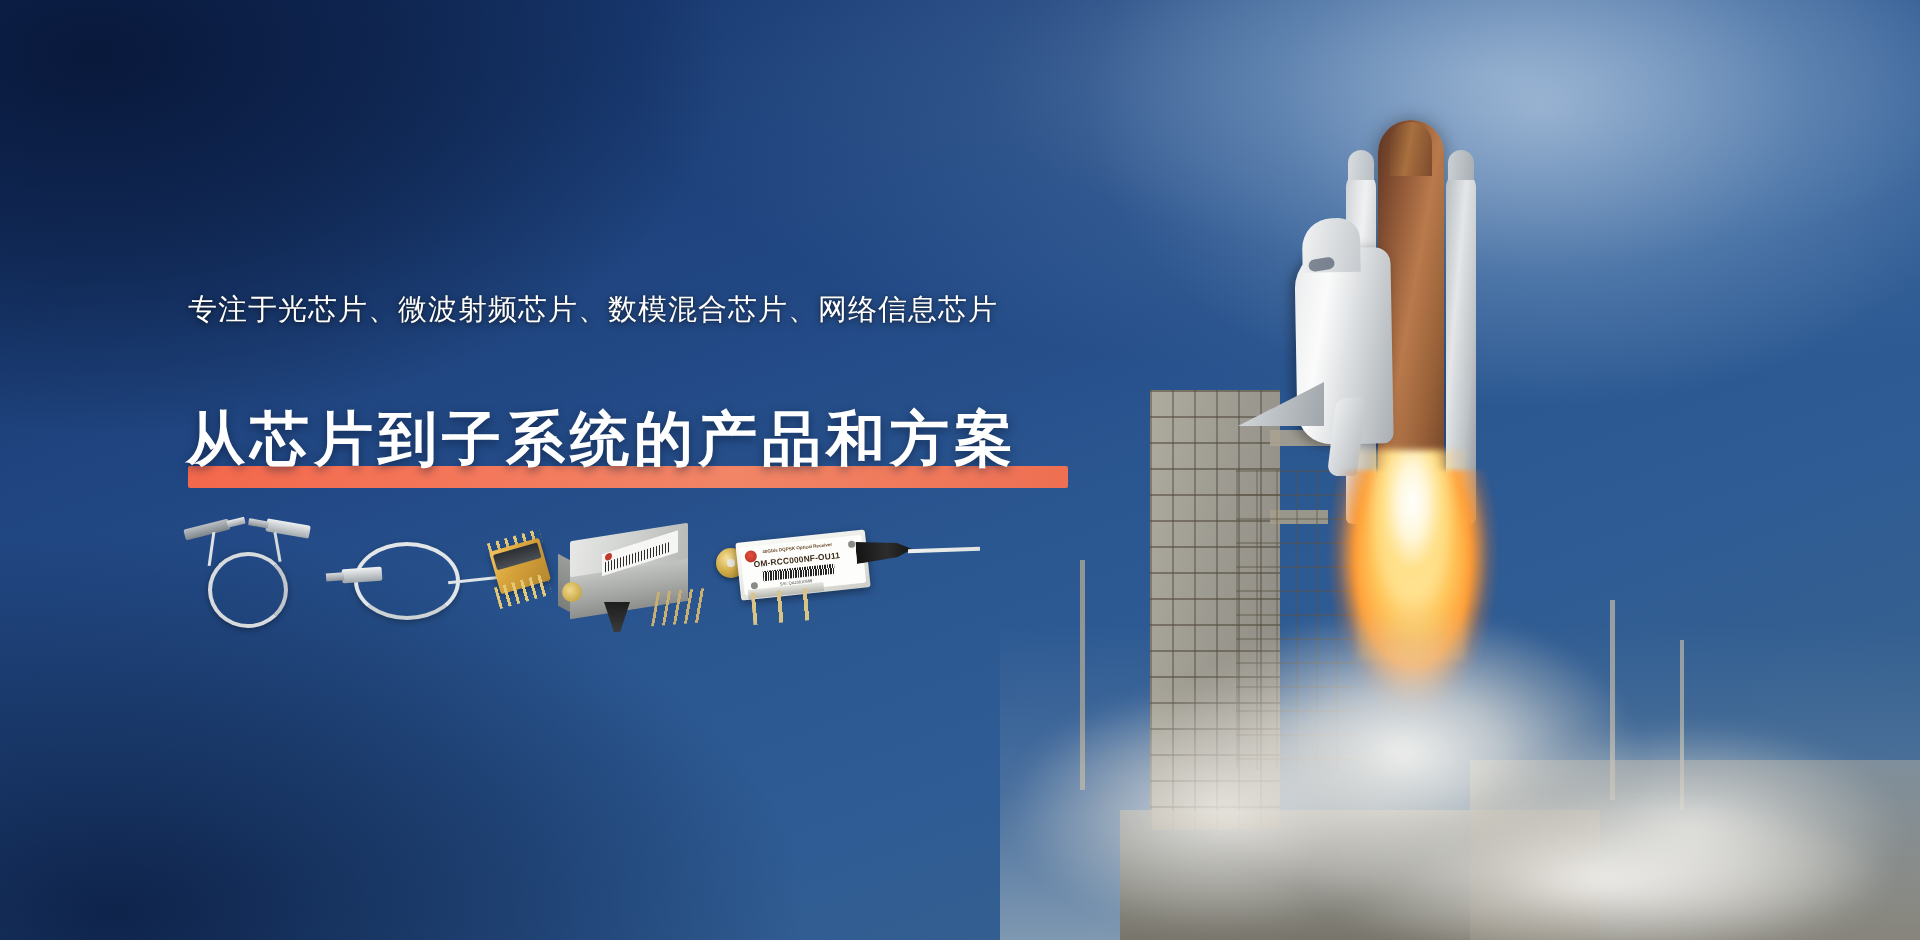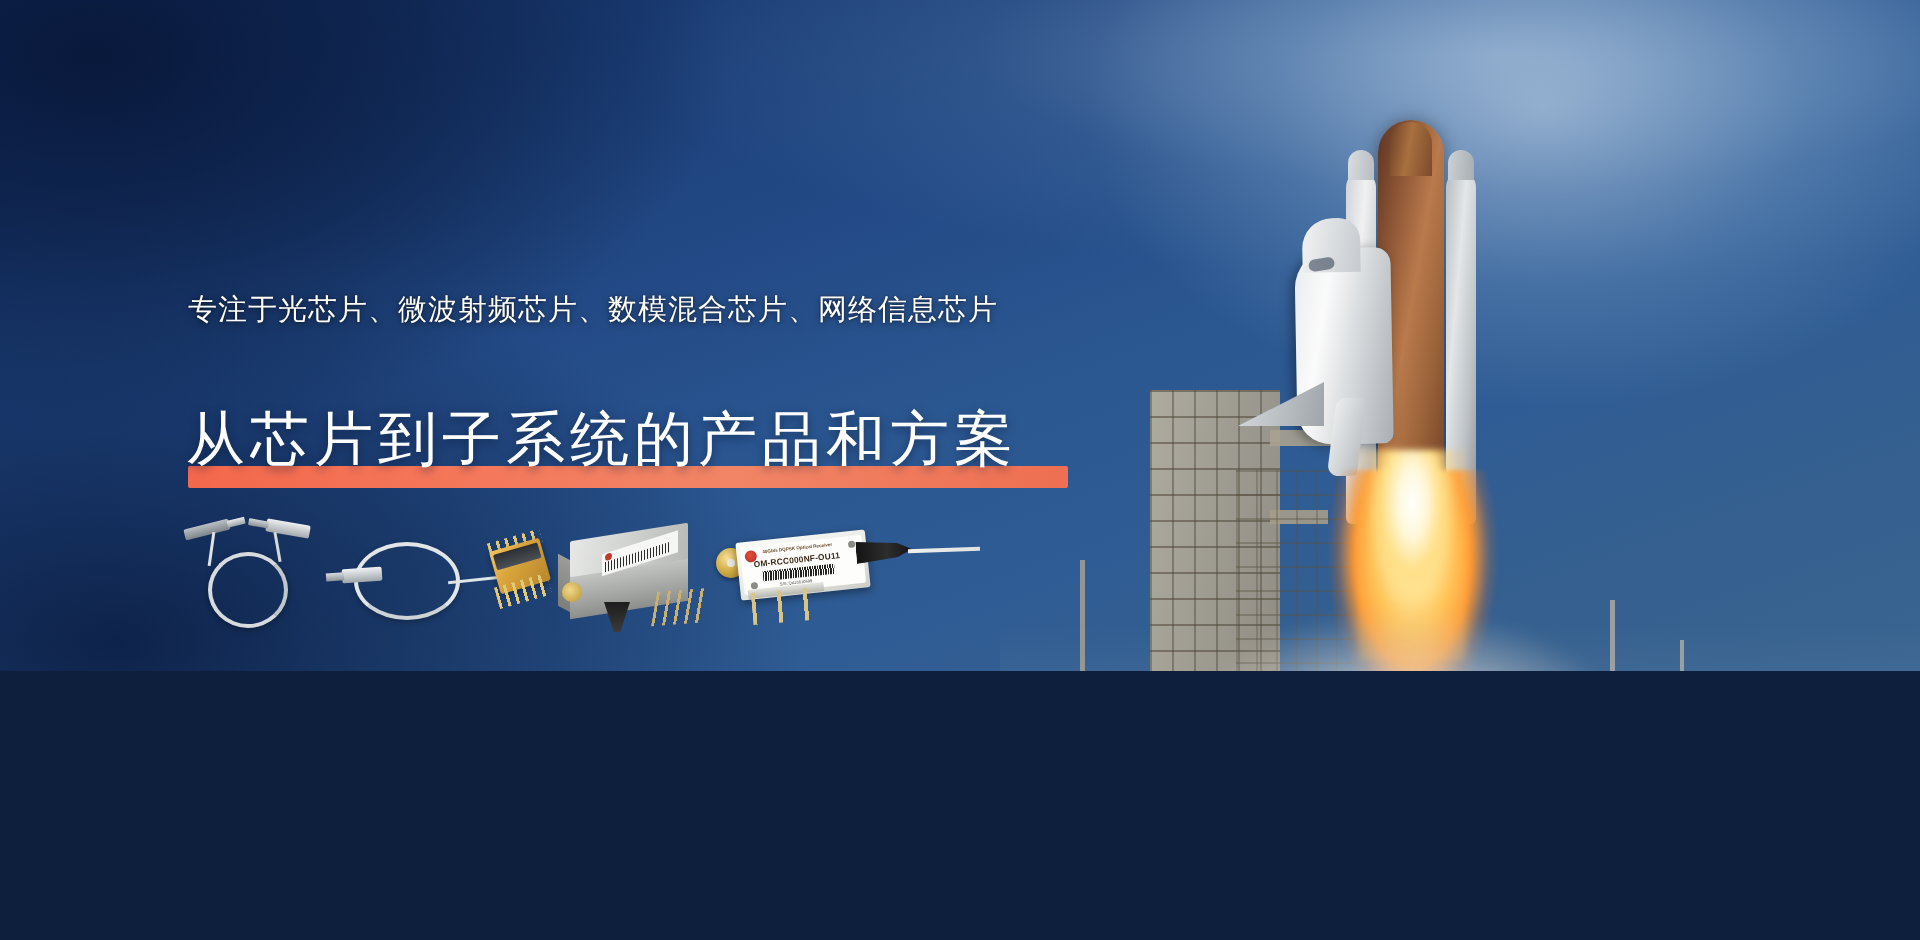--- a/index.html
+++ b/index.html
@@ -6,21 +6,21 @@
   html, body {
     width: 1920px; height: 940px;
     overflow: hidden;
     background: #0d1f3c;
     font-family: "Liberation Sans", "DejaVu Sans", sans-serif;
   }
 
   .banner {
     position: relative;
     width: 1920px;
-    height: 671px;
+    height: 940px;
     overflow: hidden;
     background:
       radial-gradient(ellipse 60% 45% at 78% 8%, rgba(168,196,222,0.55) 0%, rgba(90,130,175,0.25) 45%, rgba(25,55,105,0.0) 75%),
       linear-gradient(160deg, #15336b 0%, #1a3c75 18%, #234a86 38%, #2b5791 55%, #2f5c94 70%, #35608f 85%, #3a6491 100%);
   }
 
   
   .vignette-topleft {
     position: absolute; left: 0; top: 0; width: 1200px; height: 560px;
     background: radial-gradient(ellipse 70% 90% at 8% 10%, rgba(8,22,55,0.92) 0%, rgba(10,28,64,0.6) 40%, rgba(12,34,74,0.0) 75%);
@@ -214,21 +214,21 @@
     top: 56px;
     width: 880px;
     height: 22px;
     background: linear-gradient(to right, #f3684c 0%, #f4795c 35%, #f18566 62%, #ee6f52 100%);
     border-radius: 2px;
   }
   .headline {
     position: relative;
     color: #ffffff;
     font-size: 59px;
-    font-weight: 400;
+    font-weight: 700;
     letter-spacing: 5px;
     line-height: 1;
     text-shadow: 0 3px 10px rgba(10,25,55,0.6);
   }
 
   
   .products { position: absolute; left: 180px; top: 518px; width: 880px; height: 120px; }
 
   .prod { position: absolute; }
 

